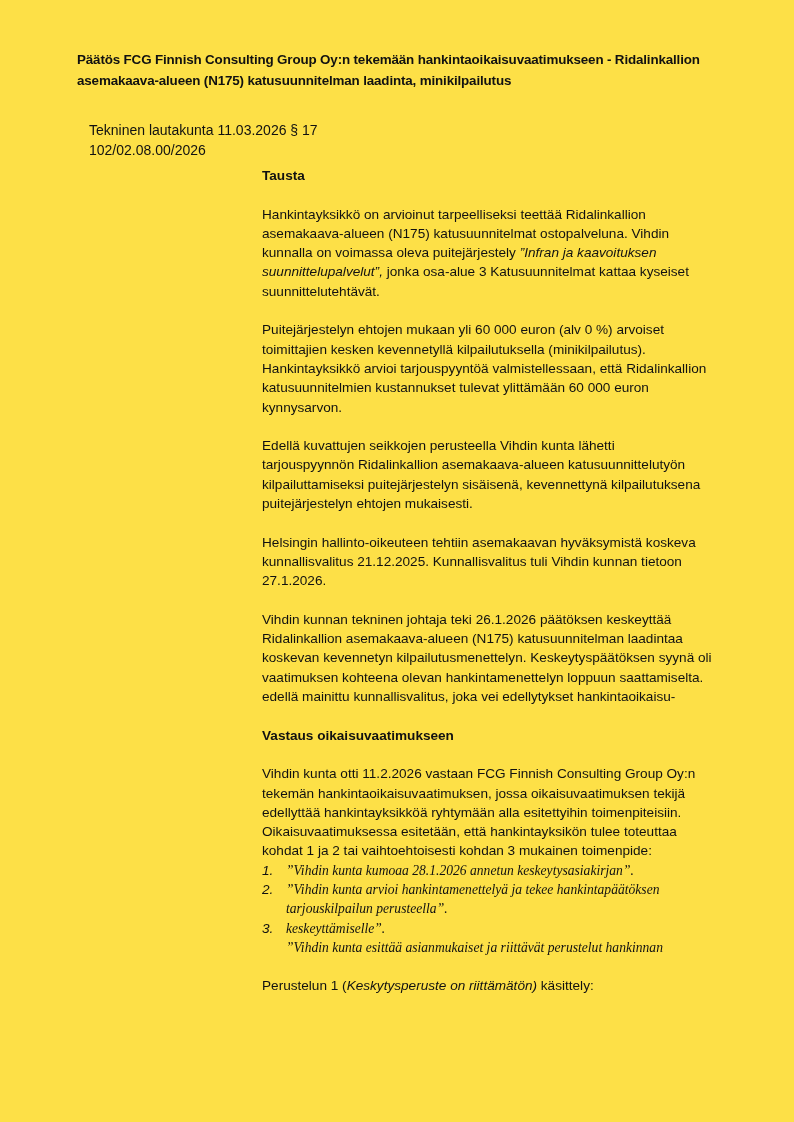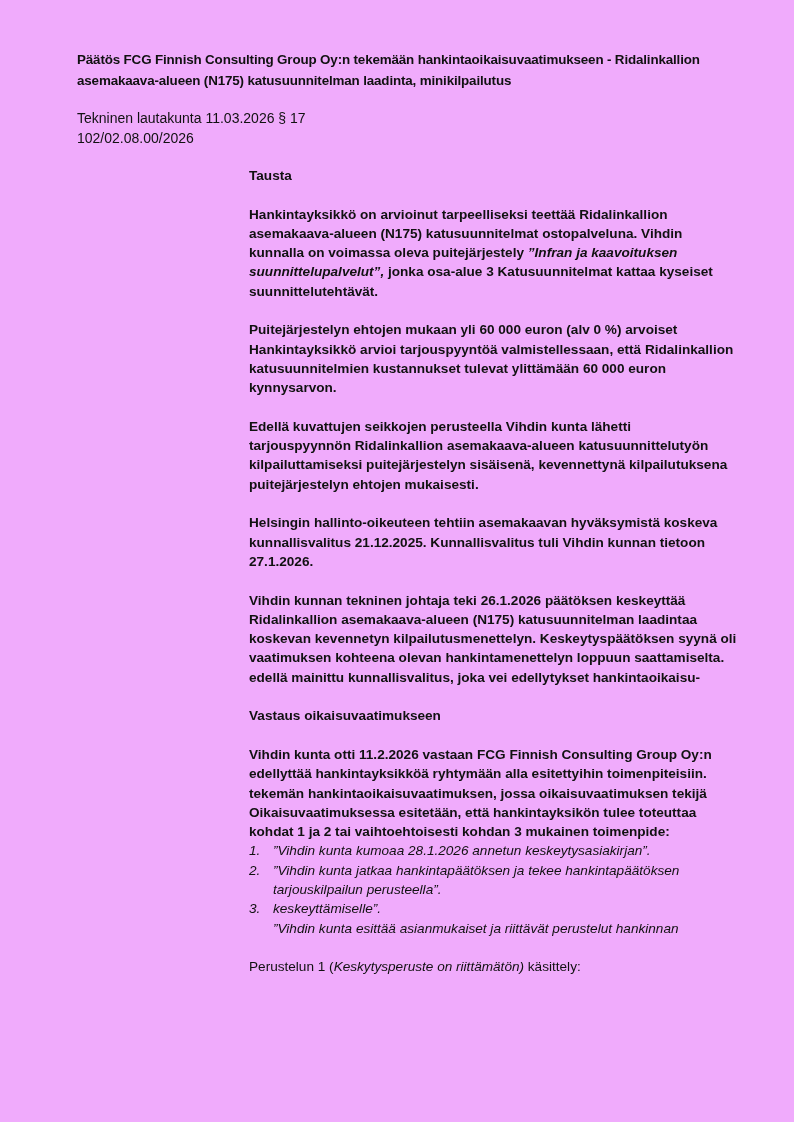--- a/index.html
+++ b/index.html
@@ -12,81 +12,81 @@
       height: 1122px;
       position: relative;
       overflow: hidden;
       font-family: "Liberation Sans", "DejaVu Sans", sans-serif;
       color: #111111;
     }
     .page {
       position: absolute;
       left: 0; top: 0;
       width: 794px; height: 1122px;
-      background: #f0abfc;
+      background: #fde047;
     }
     .title {
       position: absolute;
       left: 77px;
       top: 49px;
       width: 680px;
       font-size: 13.4px;
       font-weight: bold;
       line-height: 21px;
       letter-spacing: -0.15px;
       margin: 0;
     }
     .meta {
       position: absolute;
       left: 77px;
       top: 108px;
       font-size: 14px;
       line-height: 20px;
-      margin: 0;
+      margin: 12px;
     }
     .meta div { white-space: nowrap; }
     .body {
       position: absolute;
-      left: 249px;
+      left: 262px;
       top: 166px;
       width: 500px;
       font-size: 13.6px;
       line-height: 19.3px;
     }
     .body p, .body h2 {
       margin: 0;
     }
     .heading {
       font-size: 13.6px;
       font-weight: bold;
       line-height: 19.3px;
       margin: 0;
     }
-    .para { white-space: nowrap; font-weight: bold; }
+    .para { white-space: nowrap; }
     .para span.line { display: block; }
     .gap { height: 19.3px; }
     em { font-style: italic; }
     ol.demands {
       list-style: none;
       margin: 0;
       padding: 0;
     }
     ol.demands li {
       position: relative;
       padding-left: 24px;
       font-style: italic;
       white-space: nowrap;
     }
     ol.demands li .num {
       position: absolute;
       left: 0;
       top: 0;
       font-style: italic;
     }
-    ol.demands li .line { display: block; }
+    ol.demands li .line { display: block; font-family: Liberation Serif, serif; }
     .underlined {
       white-space: nowrap;
     }
   </style>
 </head>
 <body>
 
 <div class="page">
 
   <h1 class="title">
@@ -108,20 +108,21 @@
       <span class="line">Hankintayksikkö on arvioinut tarpeelliseksi teettää Ridalinkallion</span>
       <span class="line">asemakaava-alueen (N175) katusuunnitelmat ostopalveluna. Vihdin</span>
       <span class="line"><span>kunnalla on voimassa oleva puitejärjestely </span><em>”Infran ja kaavoituksen</em></span>
       <span class="line"><em>suunnittelupalvelut”,</em><span> jonka osa-alue 3 Katusuunnitelmat kattaa kyseiset</span></span>
       <span class="line">suunnittelutehtävät.</span>
     </p>
     <div class="gap"></div>
 
     <p class="para">
       <span class="line">Puitejärjestelyn ehtojen mukaan yli 60 000 euron (alv 0 %) arvoiset</span>
+      <span class="line">toimittajien kesken kevennetyllä kilpailutuksella (minikilpailutus).</span>
       <span class="line">Hankintayksikkö arvioi tarjouspyyntöä valmistellessaan, että Ridalinkallion</span>
       <span class="line">katusuunnitelmien kustannukset tulevat ylittämään 60 000 euron</span>
       <span class="line">kynnysarvon.</span>
     </p>
     <div class="gap"></div>
 
     <p class="para">
       <span class="line">Edellä kuvattujen seikkojen perusteella Vihdin kunta lähetti</span>
       <span class="line">tarjouspyynnön Ridalinkallion asemakaava-alueen katusuunnittelutyön</span>
       <span class="line">kilpailuttamiseksi puitejärjestelyn sisäisenä, kevennettynä kilpailutuksena</span>
@@ -143,34 +144,34 @@
       <span class="line">vaatimuksen kohteena olevan hankintamenettelyn loppuun saattamiselta.</span>
       <span class="line">edellä mainittu kunnallisvalitus, joka vei edellytykset hankintaoikaisu-</span>
     </p>
     <div class="gap"></div>
 
     <h2 class="heading">Vastaus oikaisuvaatimukseen</h2>
     <div class="gap"></div>
 
     <p class="para">
       <span class="line">Vihdin kunta otti 11.2.2026 vastaan FCG Finnish Consulting Group Oy:n</span>
+      <span class="line">tekemän hankintaoikaisuvaatimuksen, jossa oikaisuvaatimuksen tekijä</span>
       <span class="line">edellyttää hankintayksikköä ryhtymään alla esitettyihin toimenpiteisiin.</span>
-      <span class="line">tekemän hankintaoikaisuvaatimuksen, jossa oikaisuvaatimuksen tekijä</span>
       <span class="line">Oikaisuvaatimuksessa esitetään, että hankintayksikön tulee toteuttaa</span>
       <span class="line">kohdat 1 ja 2 tai vaihtoehtoisesti kohdan 3 mukainen toimenpide:</span>
     </p>
 
     <ol class="demands">
       <li>
         <span class="num">1.</span>
         <span class="line">”Vihdin kunta kumoaa 28.1.2026 annetun keskeytysasiakirjan”.</span>
       </li>
       <li>
         <span class="num">2.</span>
-        <span class="line">”Vihdin kunta jatkaa hankintapäätöksen ja tekee hankintapäätöksen</span>
+        <span class="line">”Vihdin kunta arvioi hankintamenettelyä ja tekee hankintapäätöksen</span>
         <span class="line">tarjouskilpailun perusteella”.</span>
       </li>
       <li>
         <span class="num">3.</span>
         <span class="line">keskeyttämiselle”.</span>
         <span class="line">”Vihdin kunta esittää asianmukaiset ja riittävät perustelut hankinnan</span>
       </li>
     </ol>
     <div class="gap"></div>
 

